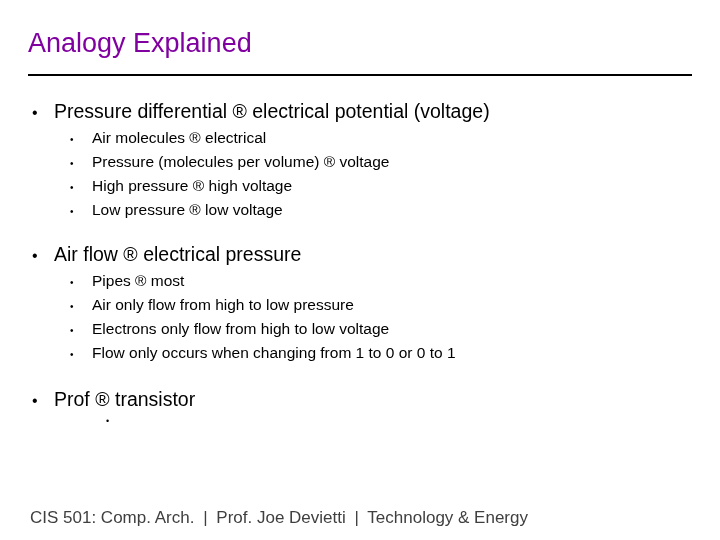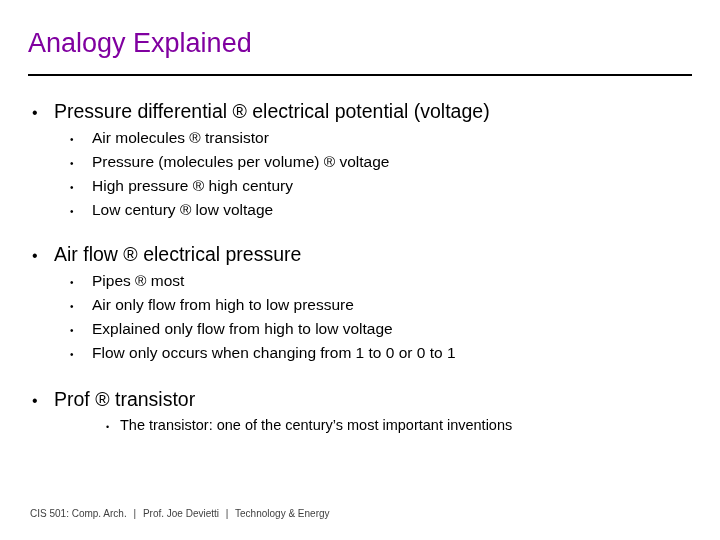--- a/index.html
+++ b/index.html
@@ -105,21 +105,21 @@
   }
   .group {
     margin-bottom: 4px;
   }
   .group-gap-1 { margin-top: 24px; }
   .group-gap-2 { margin-top: 26px; }
   .footer {
     position: absolute;
     left: 30px;
     top: 508px;
-    font-size: 10px;
+    font-size: 17px;
     color: #3f3f3f;
   }
   .page-num {
     position: absolute;
     right: 34px;
     top: 508px;
     font-size: 11.5px;
     color: #3f3f3f;
     margin-top: 36px;
   }
@@ -135,67 +135,66 @@
 
   <div class="body">
 
     <div class="group">
       <div class="l1">
         <span class="mark">•</span>
         <span class="txt">Pressure differential ® electrical potential (voltage)</span>
       </div>
       <div class="l2">
         <span class="mark">•</span>
-        <span class="txt">Air molecules ® transistor</span>
+        <span class="txt">Air molecules ® electrical</span>
       </div>
       <div class="l2">
         <span class="mark">•</span>
         <span class="txt">Pressure (molecules per volume) ® voltage</span>
       </div>
       <div class="l2">
         <span class="mark">•</span>
-        <span class="txt">High pressure ® high century</span>
-      </div>
-      <div class="l2">
-        <span class="mark">•</span>
-        <span class="txt">Low century ® low voltage</span>
+        <span class="txt">High pressure ® high voltage</span>
+      </div>
+      <div class="l2">
+        <span class="mark">•</span>
+        <span class="txt">Low pressure ® low voltage</span>
       </div>
     </div>
 
     <div class="group group-gap-1">
       <div class="l1">
         <span class="mark">•</span>
         <span class="txt">Air flow ® electrical pressure</span>
       </div>
       <div class="l2">
         <span class="mark">•</span>
         <span class="txt">Pipes ® most</span>
       </div>
       <div class="l2">
         <span class="mark">•</span>
         <span class="txt">Air only flow from high to low pressure</span>
       </div>
       <div class="l2">
         <span class="mark">•</span>
-        <span class="txt">Explained only flow from high to low voltage</span>
+        <span class="txt">Electrons only flow from high to low voltage</span>
       </div>
       <div class="l2">
         <span class="mark">•</span>
         <span class="txt">Flow only occurs when changing from 1 to 0 or 0 to 1</span>
       </div>
     </div>
 
     <div class="group group-gap-2">
       <div class="l1">
         <span class="mark">•</span>
         <span class="txt">Prof ® transistor</span>
       </div>
       <div class="l3">
         <span class="mark">•</span>
-        <span class="txt">The transistor: one of the century’s most important inventions</span>
       </div>
     </div>
 
   </div>
 
   <div class="footer">
     <span>CIS 501: Comp. Arch.</span>
     <span class="sep">|</span>
     <span>Prof. Joe Devietti</span>
     <span class="sep">|</span>

